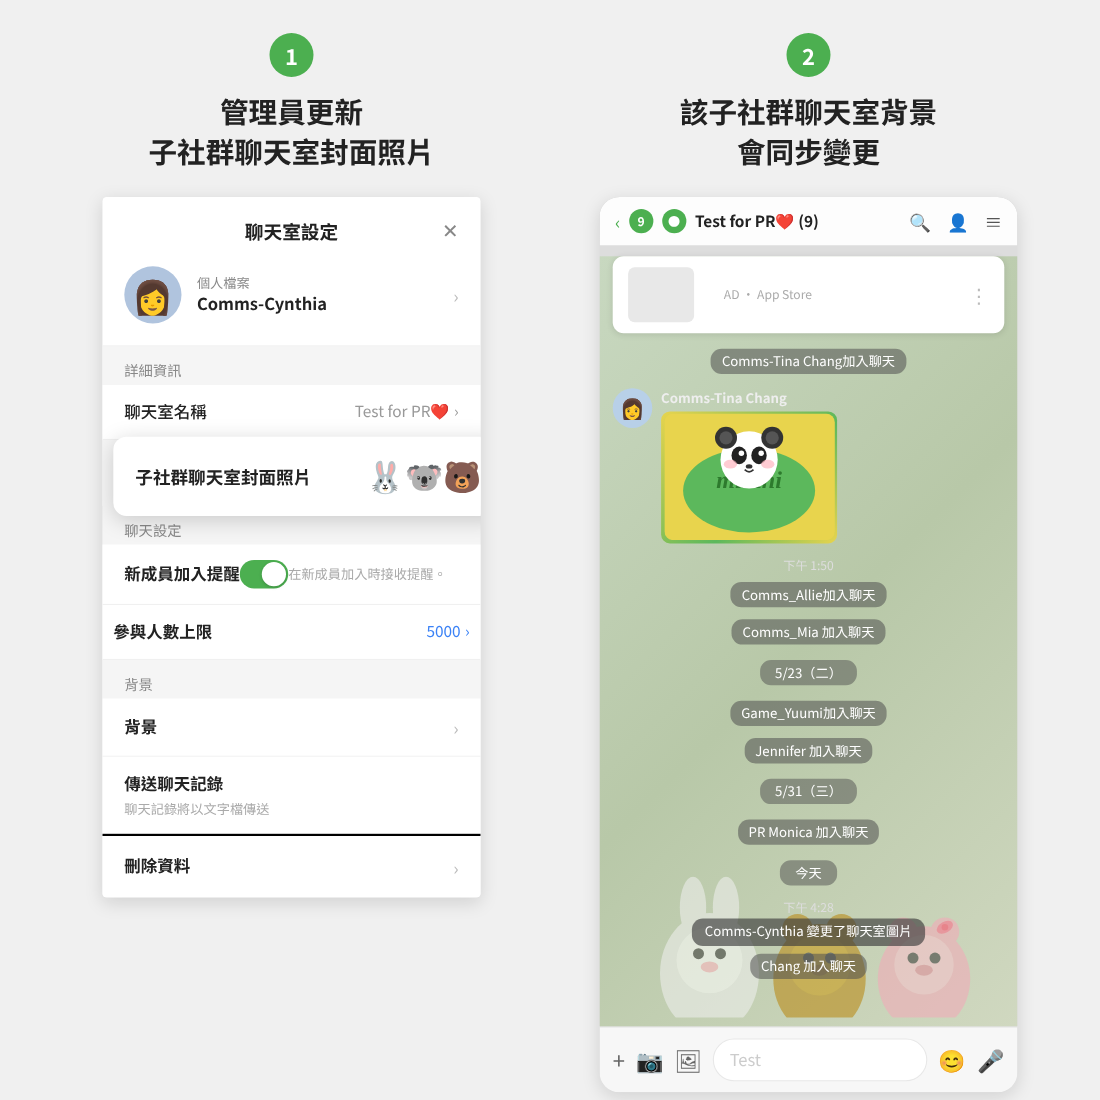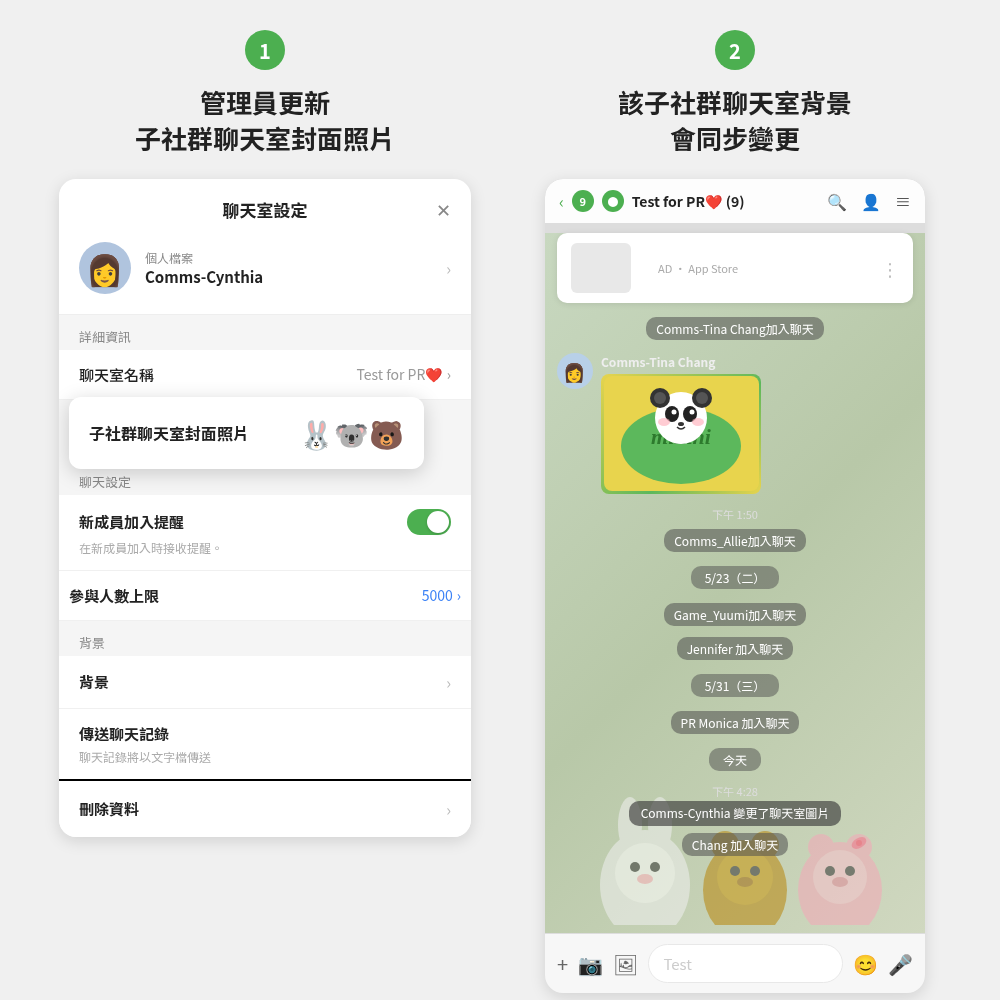--- a/index.html
+++ b/index.html
@@ -48,22 +48,22 @@
     .step-title {
       font-size: 26px;
       font-weight: bold;
       color: #222;
       text-align: center;
       line-height: 1.4;
       margin-bottom: 22px;
     }
     .phone-screen-left {
       background: #e8e8e8;
-      border-radius: 17px;
-      width: 412px;
+      border-radius: 4px;
+      width: 344px;
       padding: 0;
       overflow: hidden;
       box-shadow: 0 4px 16px rgba(0,0,0,0.13);
       position: relative;
     }
     .chat-settings-header {
       background: white;
       padding: 18px 20px 10px;
       display: flex;
       flex-direction: column;
@@ -183,21 +183,20 @@
     }
     .section-label2 {
       font-size: 13px;
       color: #888;
       padding: 12px 20px 4px;
     }
     .toggle-item {
       background: white;
       padding: 14px 20px;
       display: flex;
-      flex-direction: column;
       border-bottom: 1px solid #f0f0f0;
     }
     .toggle-row {
       display: flex;
       align-items: center;
       justify-content: space-between;
     }
     .toggle-label {
       font-size: 15px;
       font-weight: bold;
@@ -707,20 +706,23 @@
               </svg>
             </div>
           </div>
         </div>
 
         <div class="time-label">下午 1:50</div>
 
         <div class="join-msg-row">
           <span class="join-msg">Comms_Allie加入聊天</span>
         </div>
+        <div class="join-msg-row">
+          <span class="join-msg">Comms_Mia 加入聊天</span>
+        </div>
 
         <div class="date-divider-row">
           <span class="date-divider">5/23（二）</span>
         </div>
 
         <div class="join-msg-row">
           <span class="join-msg">Game_Yuumi加入聊天</span>
         </div>
 
 

